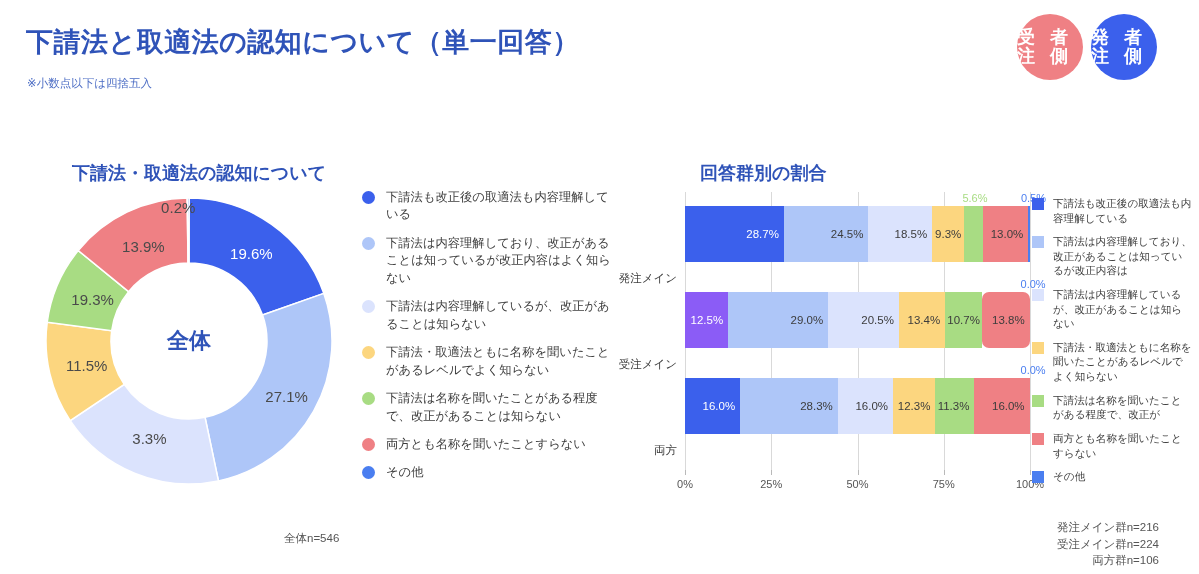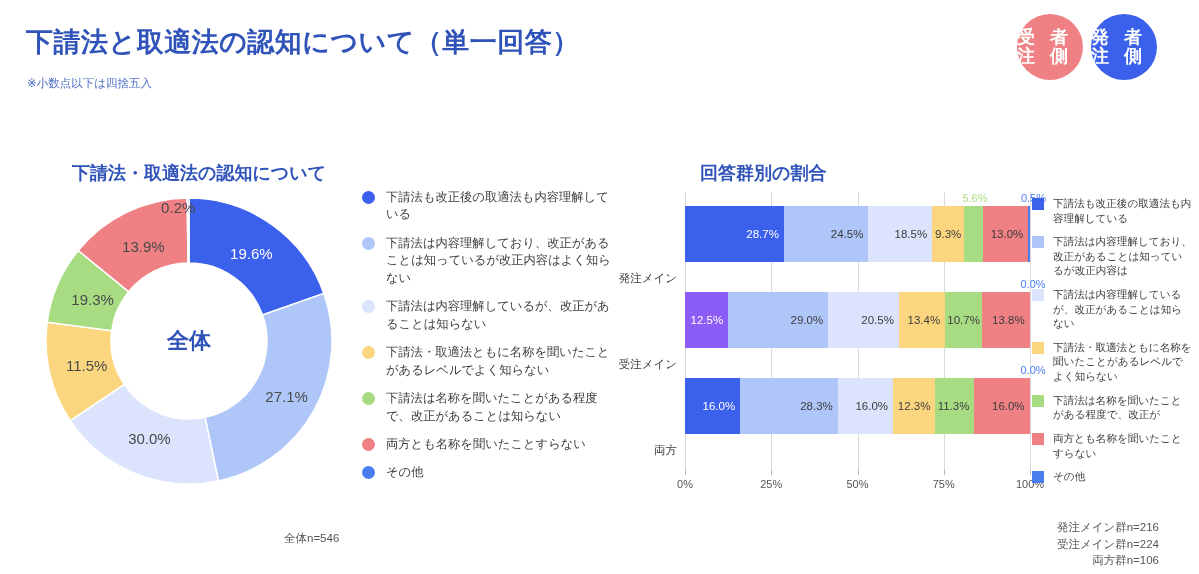--- a/index.html
+++ b/index.html
@@ -134,21 +134,21 @@
         <path d="M 174.43835305409303 284.9370693185425 A 143 143 0 0 1 26.224786414998803 224.63321315781093 L 80.21351986272661 188.4362980860787 A 78 78 0 0 0 161.05728348405074 221.32931053738682 Z" fill="#dbe3fd" stroke="#ffffff" stroke-width="1.5"></path>
         <path d="M 26.224786414998803 224.63321315781093 A 143 143 0 0 1 3.243008757060551 126.18629664980358 L 67.67800477657849 134.73797999080196 A 78 78 0 0 0 80.21351986272661 188.4362980860787 Z" fill="#fcd67f" stroke="#ffffff" stroke-width="1.5"></path>
         <path d="M 3.243008757060551 126.18629664980358 A 143 143 0 0 1 34.24606239158105 54.542466846423224 L 84.58876130449875 95.6595273707763 A 78 78 0 0 0 67.67800477657849 134.73797999080196 Z" fill="#a8dc83" stroke="#ffffff" stroke-width="1.5"></path>
         <path d="M 34.24606239158105 54.542466846423224 A 143 143 0 0 1 143.20305629668067 2.0112906788542944 L 144.01984888909854 67.00615855210235 A 78 78 0 0 0 84.58876130449875 95.6595273707763 Z" fill="#ef8084" stroke="#ffffff" stroke-width="1.5"></path>
         <path d="M 143.20305629668067 2.0112906788542944 A 143 143 0 0 1 145.0000000000001 2 L 145.00000000000006 67 A 78 78 0 0 0 144.01984888909854 67.00615855210235 Z" fill="#4a7ef0" stroke="#ffffff" stroke-width="1.5"></path>
       </svg>
     <div id="donut-center-label">全体</div>
     <div id="donut-labels">
         <div class="donut-pct on-dark" style="left: 207.378px; top: 56.8354px;">19.6%</div>
         <div class="donut-pct" style="left: 242.633px; top: 199.879px;">27.1%</div>
-        <div class="donut-pct" style="left: 105.429px; top: 242.258px;">30.0%</div>
+        <div class="donut-pct" style="left: 105.429px; top: 242.258px;">3.3%</div>
         <div class="donut-pct" style="left: 42.7492px; top: 168.87px;">11.5%</div>
         <div class="donut-pct" style="left: 48.6358px; top: 103.299px;">19.3%</div>
         <div class="donut-pct" style="left: 99.3998px; top: 50.4187px;">13.9%</div>
         <div class="donut-pct" style="left: 134.227px; top: 11px;">0.2%</div>
       </div>
   </div>
 
   <div id="donut-legend">
       <div class="lg-row">
         <span class="lg-dot" style="background: rgb(59, 96, 236);"></span>
@@ -236,21 +236,21 @@
             </div>
             <div class="seg" style="width: 20.5%; background: rgb(219, 227, 253);">
               <span class="seg-label">20.5%</span>
             </div>
             <div class="seg" style="width: 13.4%; background: rgb(252, 214, 127);">
               <span class="seg-label">13.4%</span>
             </div>
             <div class="seg center" style="width: 10.7%; background: rgb(168, 220, 131);">
               <span class="seg-label">10.7%</span>
             </div>
-            <div class="seg" style="width: 13.8%; background: rgb(239, 128, 132);">
+            <div class="seg" style="width: 13.8%; background: rgb(239, 128, 132); border-radius: 7px;">
               <span class="seg-label">13.8%</span>
             </div>
             <div class="seg" style="width: 0%; background: rgb(74, 126, 240);">
               <span class="out-label" style="color: rgb(74, 126, 240); right: -16px;">0.0%</span>
             </div>
           </div>
         </div>
         <div class="bar-row" style="top: 186px;">
           <div class="bar-cat">両方</div>
           <div class="bar-track">

